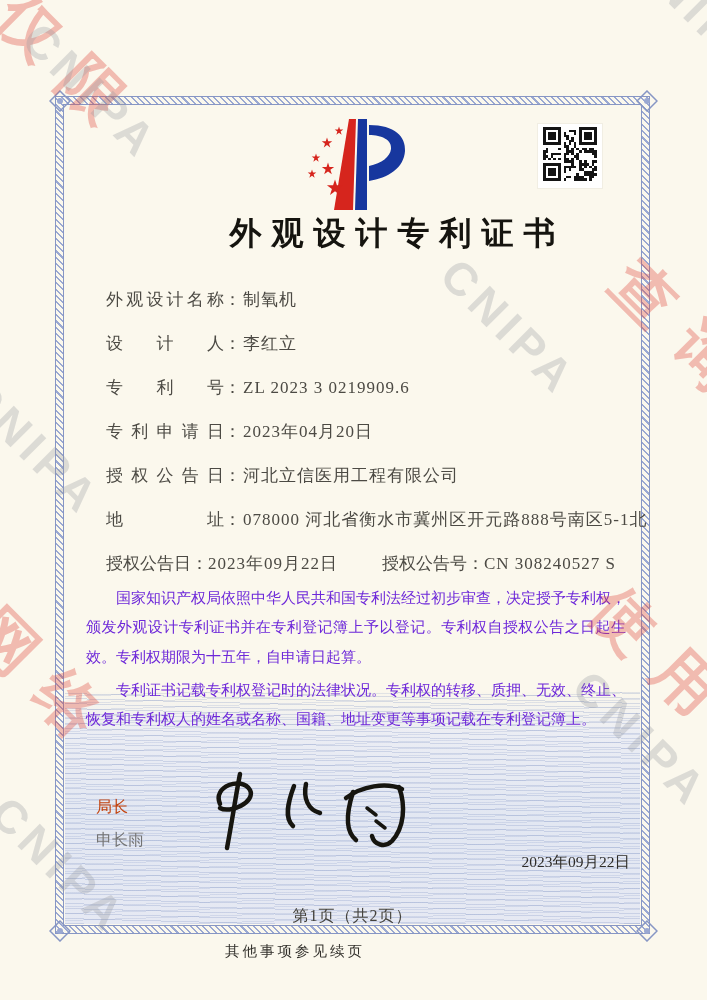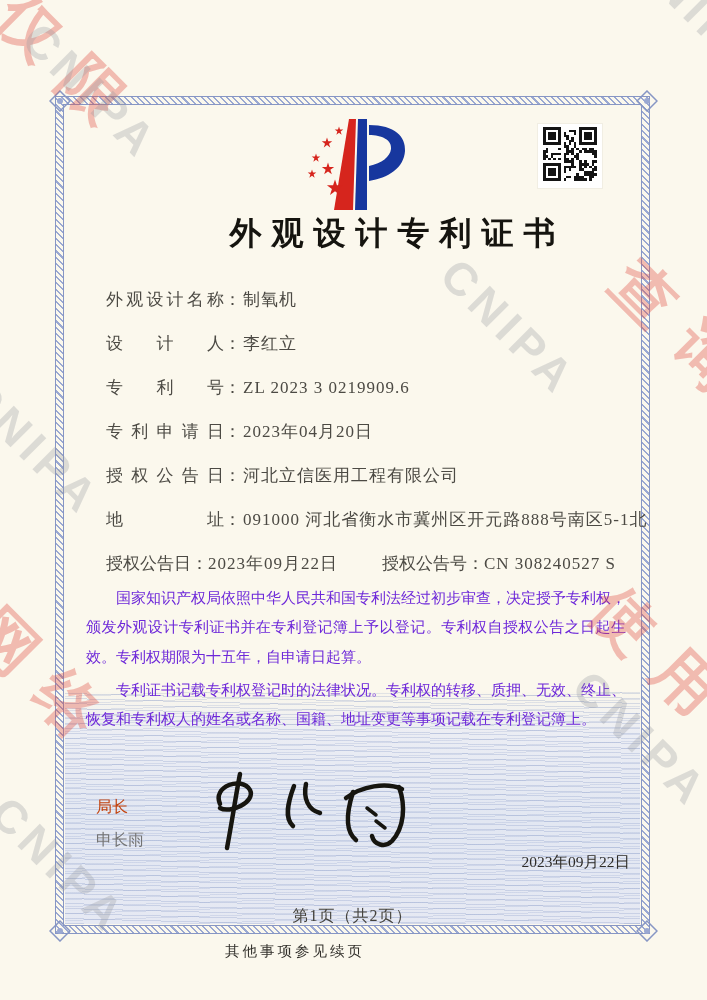--- a/index.html
+++ b/index.html
@@ -346,21 +346,21 @@
     <div class="frow">
       <span class="flabel">专利号</span><span class="fcolon">：</span><span class="fval">ZL 2023 3 0219909.6</span>
     </div>
     <div class="frow">
       <span class="flabel">专利申请日</span><span class="fcolon">：</span><span class="fval">2023年04月20日</span>
     </div>
     <div class="frow">
       <span class="flabel">授权公告日</span><span class="fcolon">：</span><span class="fval">河北立信医用工程有限公司</span>
     </div>
     <div class="frow">
-      <span class="flabel">地址</span><span class="fcolon">：</span><span class="fval">091000 河北省衡水市冀州区开元路888号南区5-1北</span>
+      <span class="flabel">地址</span><span class="fcolon">：</span><span class="fval">078000 河北省衡水市冀州区开元路888号南区5-1北</span>
     </div>
     <div class="frow">
       <span class="gpair"><span class="glabel">授权公告日</span><span>：</span><span class="fval">2023年09月22日</span></span><span class="gpair"><span class="glabel">授权公告号</span><span>：</span><span class="fval">CN 308240527 S</span></span>
     </div>
   </div>
 
   <div class="body-text">
     <p>国家知识产权局依照中华人民共和国专利法经过初步审查，决定授予专利权，颁发外观设计专利证书并在专利登记簿上予以登记。专利权自授权公告之日起生效。专利权期限为十五年，自申请日起算。</p>
     <p>专利证书记载专利权登记时的法律状况。专利权的转移、质押、无效、终止、恢复和专利权人的姓名或名称、国籍、地址变更等事项记载在专利登记簿上。</p>
   </div>

